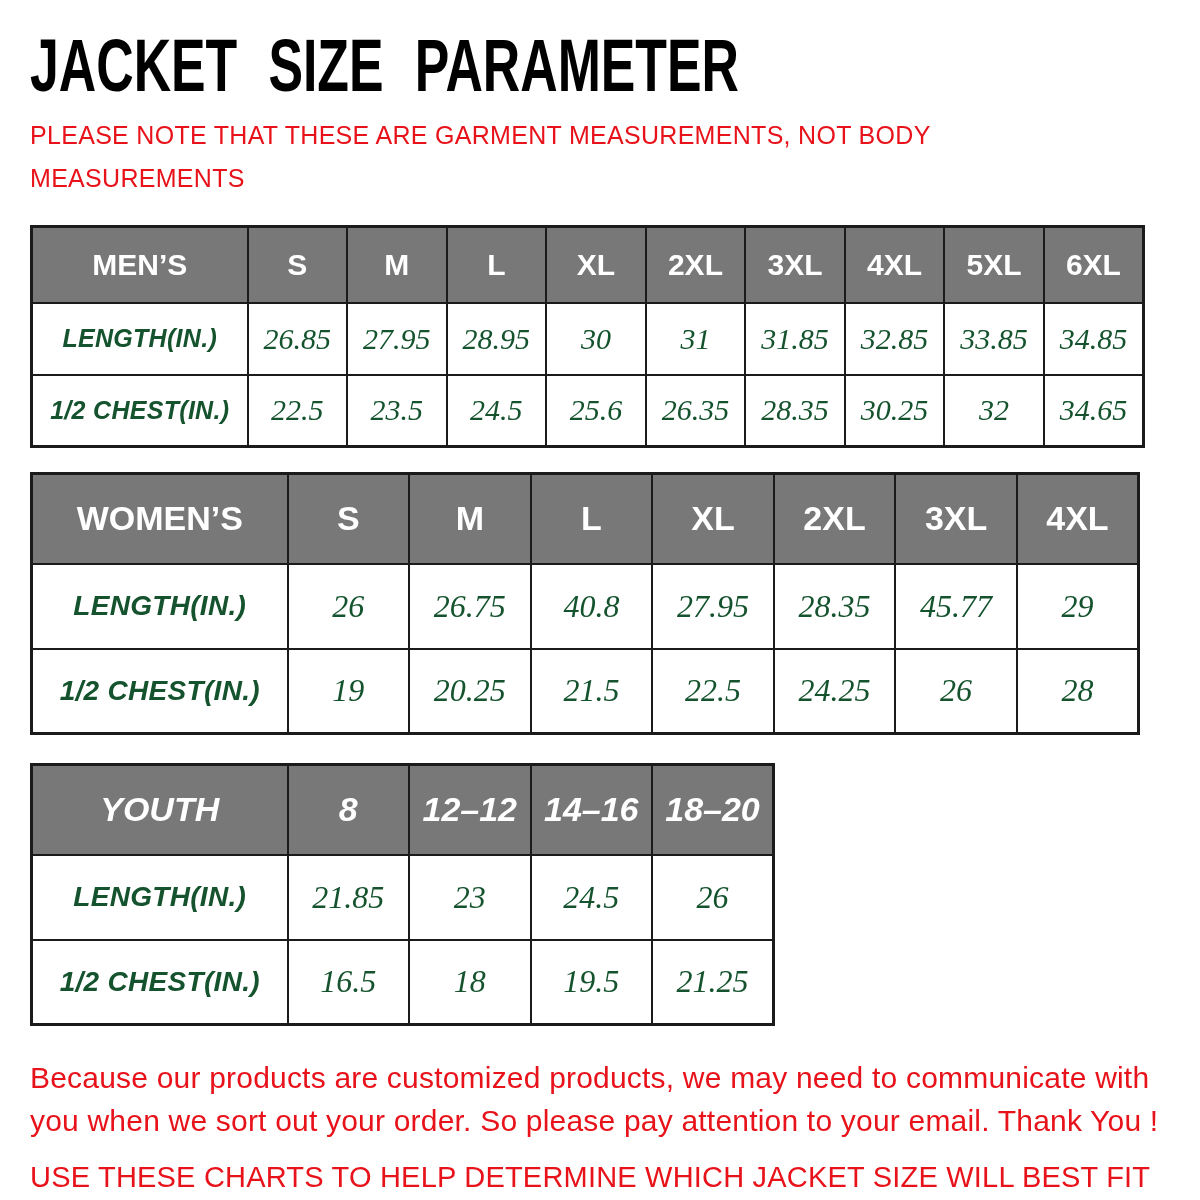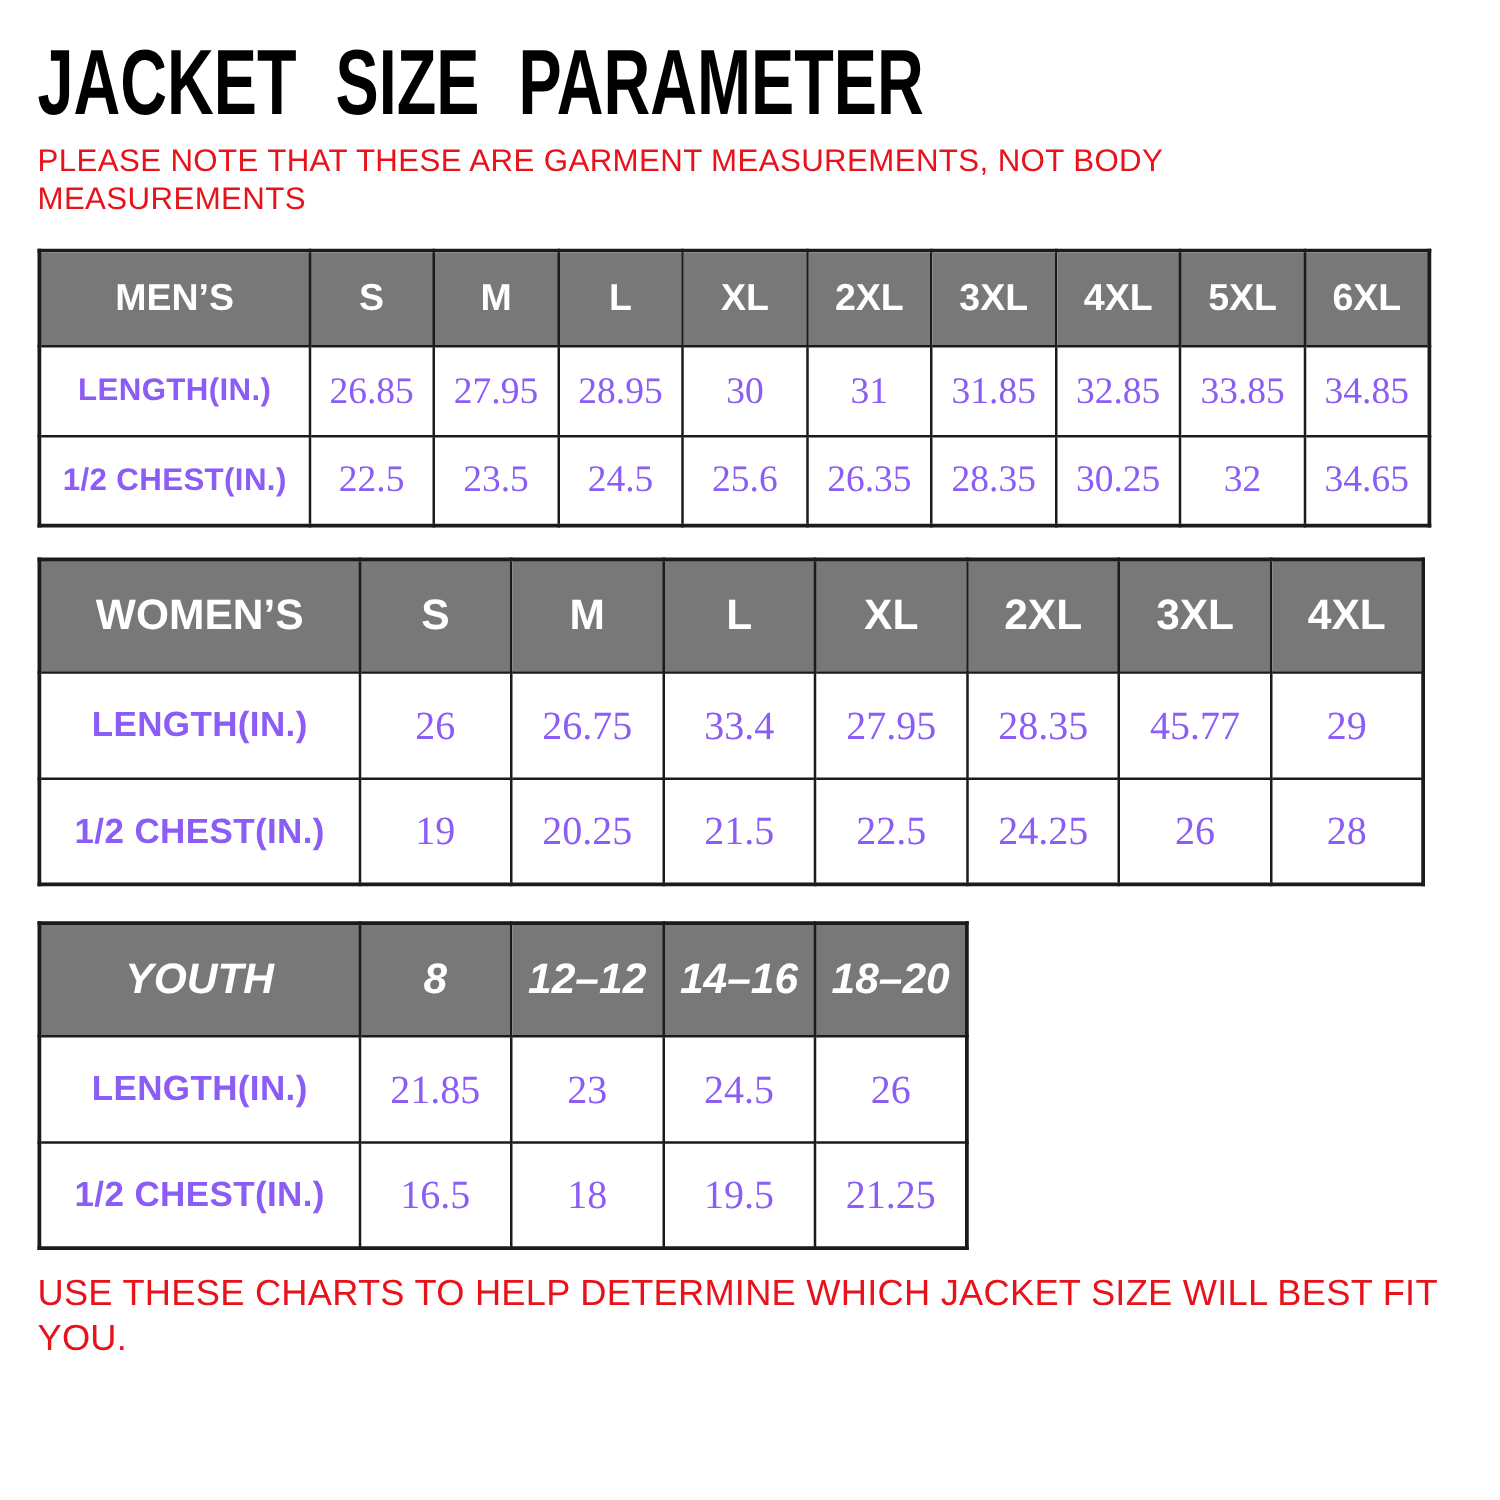--- a/index.html
+++ b/index.html
@@ -30,21 +30,21 @@
     transform: scaleX(0.70);
     transform-origin: left center;
   }
 
   
   .note {
     margin: 16px 0 0 0;
     max-width: 950px;
     color: #e8121a;
     font-size: 25px;
-    line-height: 30px;
+    line-height: 43px;
     letter-spacing: 0.3px;
   }
 
   
   table.size-table {
     border-collapse: collapse;
     table-layout: fixed;
     border: 3px solid #1b1b1b;
   }
   table.size-table th, table.size-table td {
@@ -55,22 +55,23 @@
     overflow: hidden;
   }
   table.size-table th {
     background: #787878;
     color: #ffffff;
     font-weight: bold;
     font-family: "Liberation Sans", sans-serif;
   }
   table.size-table td {
     background: #ffffff;
-    color: #8b5cf6;
+    color: #14532d;
     font-family: "Liberation Serif", serif;
+    font-style: italic;
   }
   table.size-table td.row-label {
     font-family: "Liberation Sans", sans-serif;
     font-weight: bold;
     letter-spacing: 0.3px;
   }
 
   .mens { width: 1115px; margin-top: 25px; }
   .mens .label-col { width: 216px; }
   .mens thead tr { height: 76px; }
@@ -200,21 +201,21 @@
             <th>2XL</th>
             <th>3XL</th>
             <th>4XL</th>
           </tr>
         </thead>
         <tbody>
           <tr>
             <td class="row-label">LENGTH(IN.)</td>
             <td>26</td>
             <td>26.75</td>
-            <td>33.4</td>
+            <td>40.8</td>
             <td>27.95</td>
             <td>28.35</td>
             <td>45.77</td>
             <td>29</td>
           </tr>
           <tr>
             <td class="row-label">1/2 CHEST(IN.)</td>
             <td>19</td>
             <td>20.25</td>
             <td>21.5</td>
@@ -256,16 +257,17 @@
             <td class="row-label">1/2 CHEST(IN.)</td>
             <td>16.5</td>
             <td>18</td>
             <td>19.5</td>
             <td>21.25</td>
           </tr>
         </tbody>
       </table>
     </div>
 
+  <p class="footer-para">Because our products are customized products, we may need to communicate with you when we sort out your order. So please pay attention to your email. Thank You !</p>
 
   <p class="footer-advice">USE THESE CHARTS TO HELP DETERMINE WHICH JACKET SIZE WILL BEST FIT YOU.</p>
 
 </div>
 
 </body></html>

